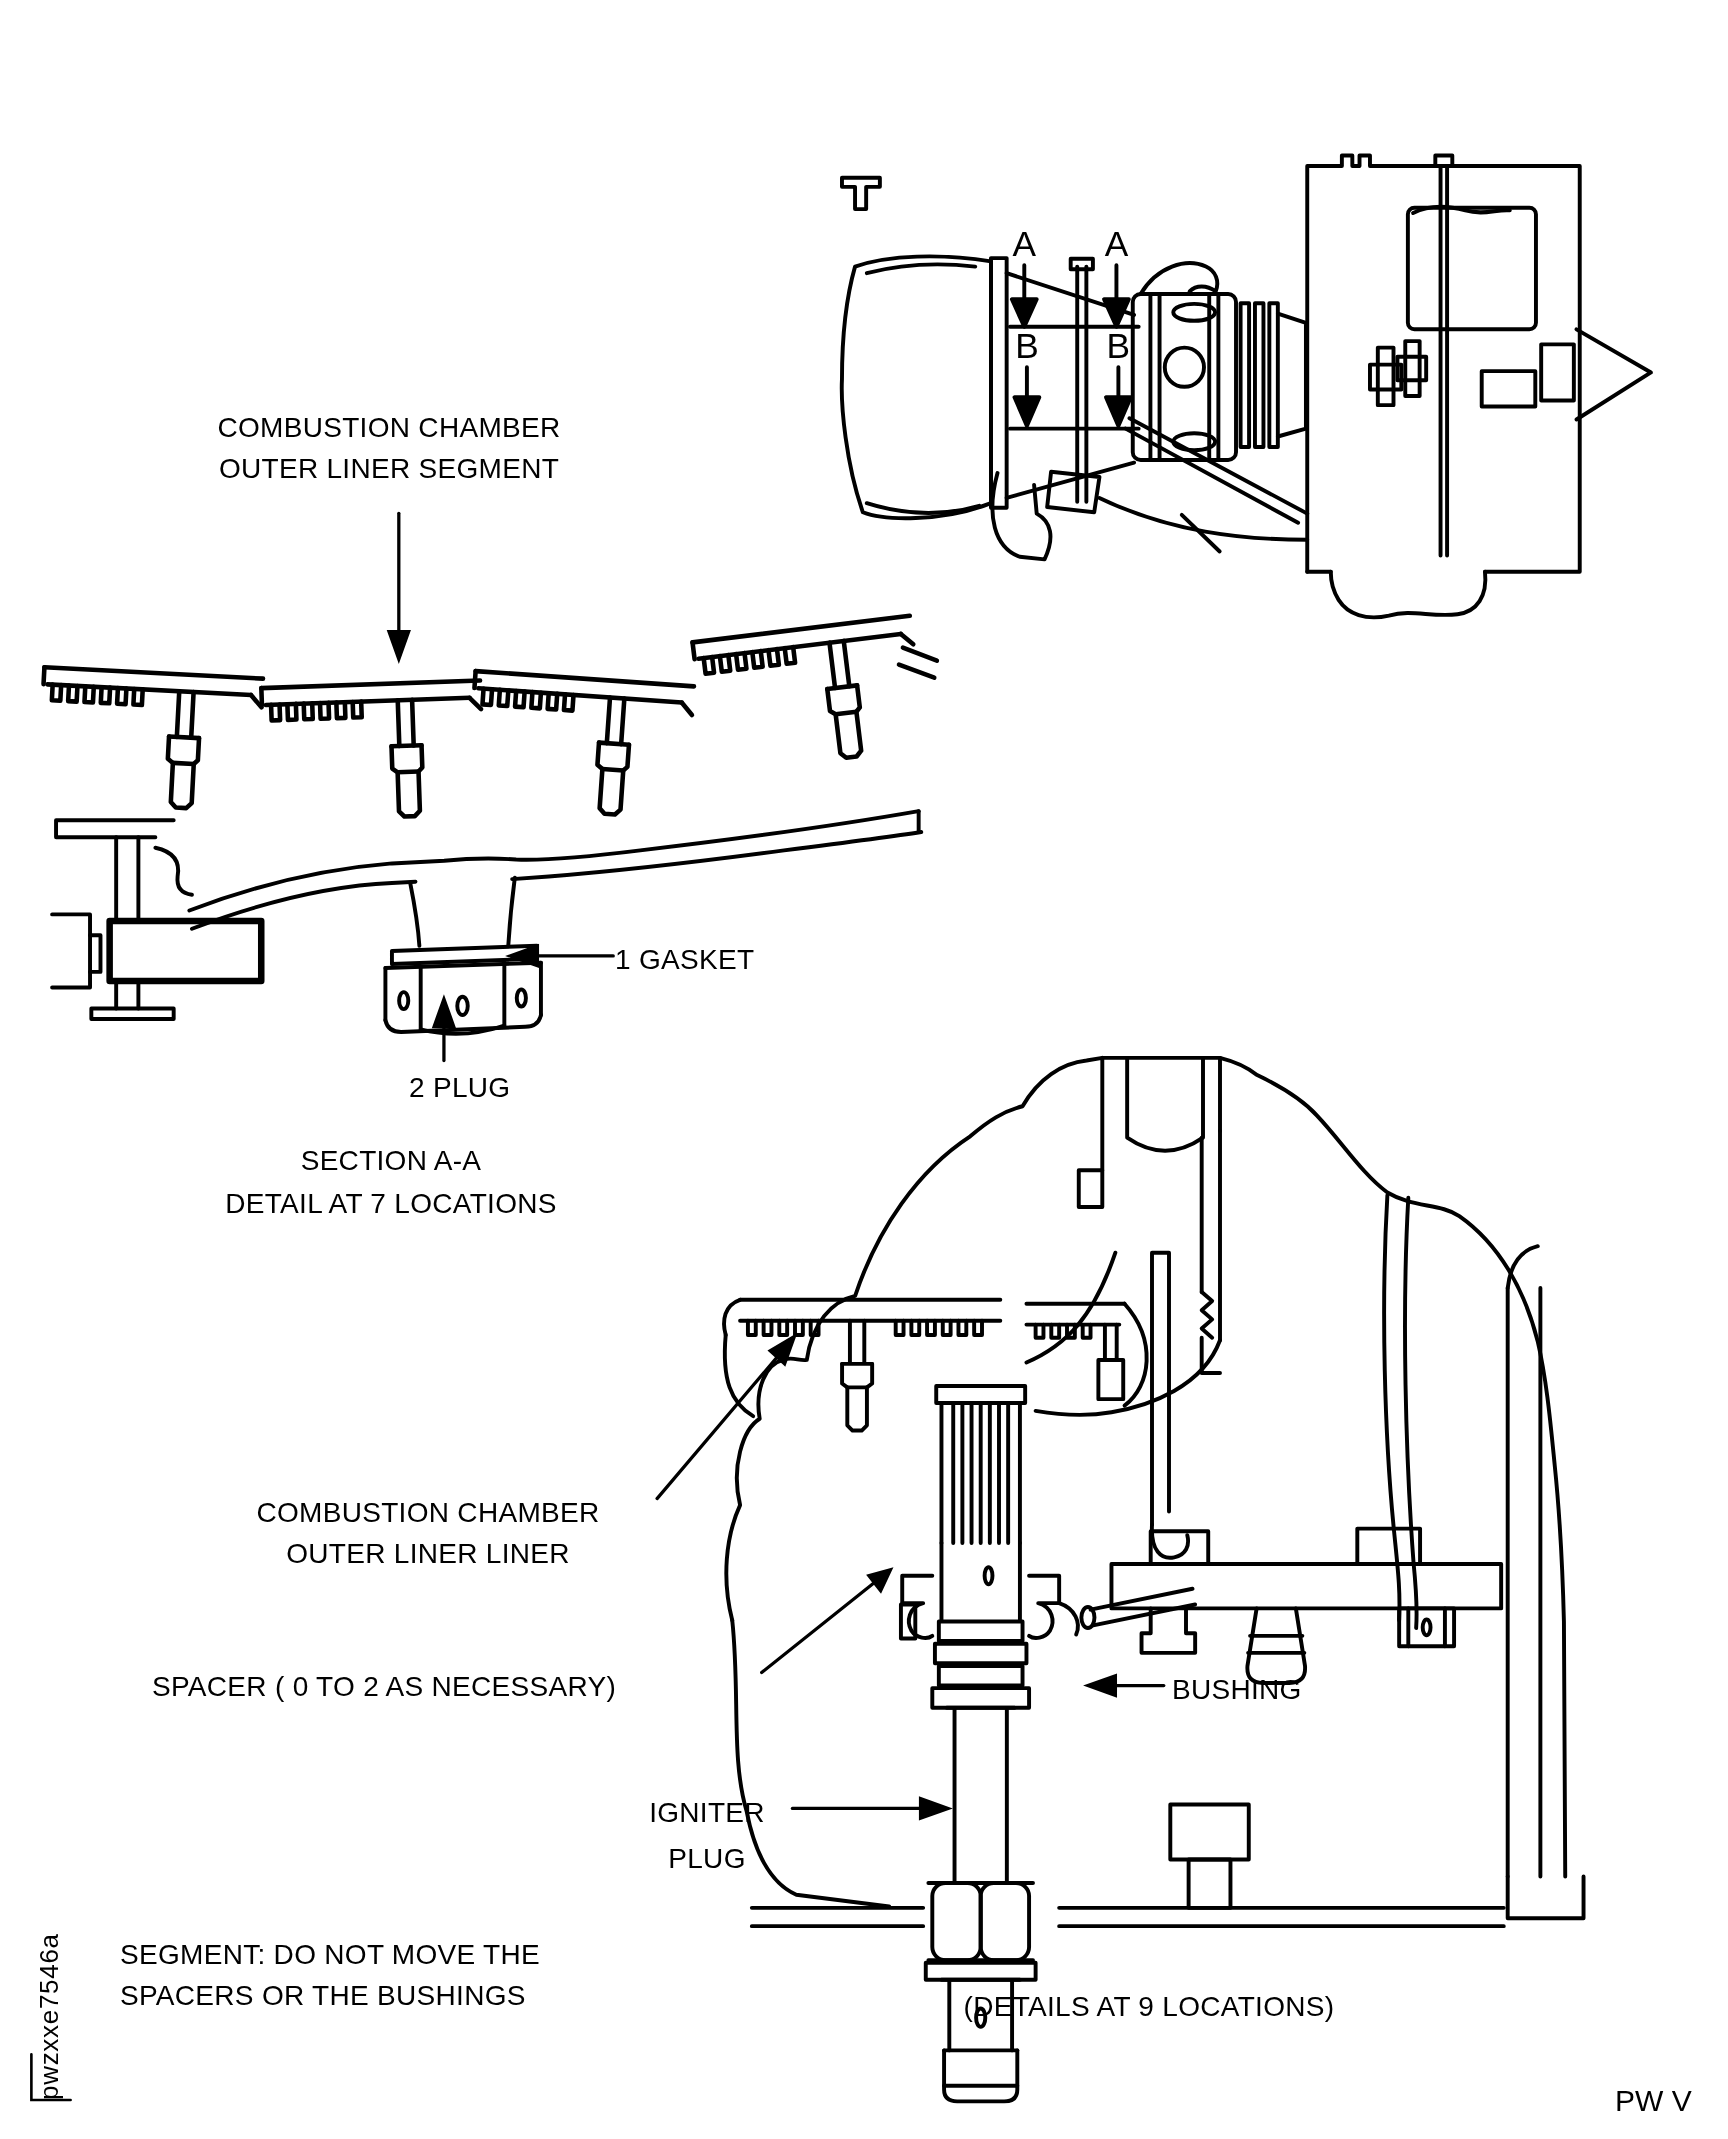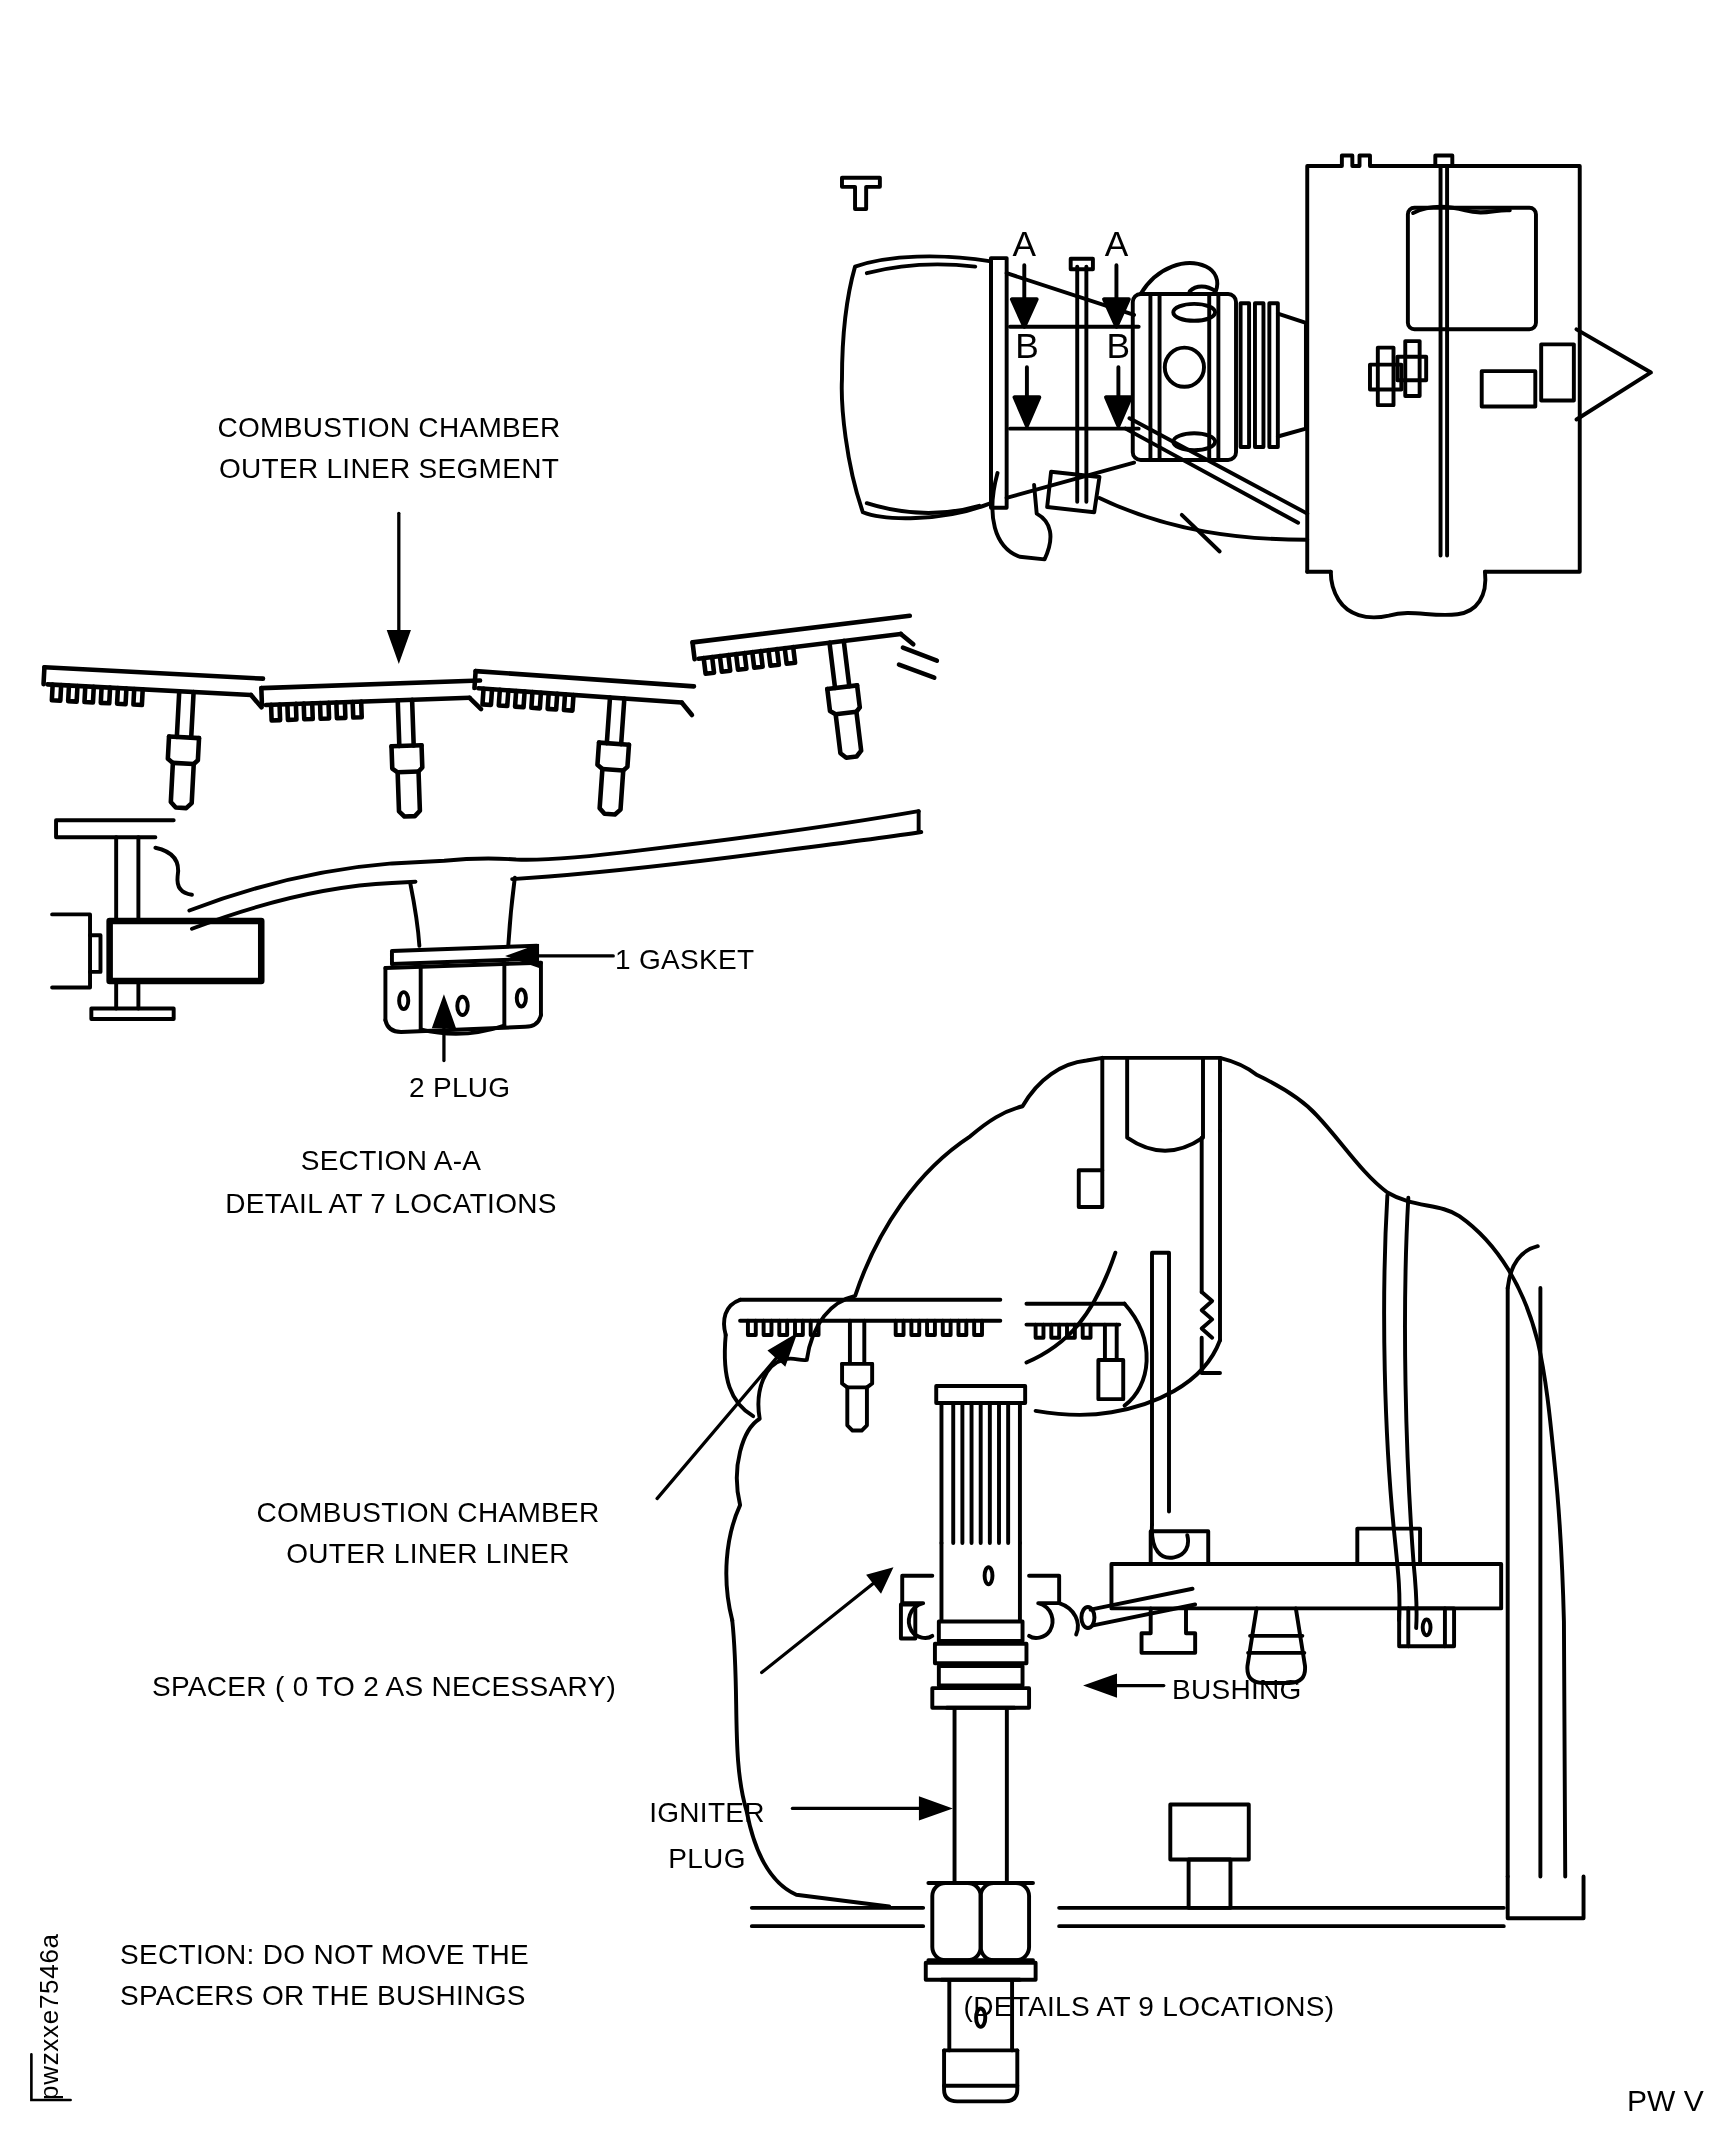--- a/index.html
+++ b/index.html
@@ -312,26 +312,26 @@
   <div class="lbl" style="left:152px;top:1666px;">SPACER ( 0 TO 2 AS NECESSARY)</div>
 
   <div class="lbl" style="left:1172px;top:1669px;">BUSHING</div>
 
   <div class="lbl center" style="left:609px;top:1790px;width:196px;line-height:46px;">
     <div>IGNITER</div>
     <div>PLUG</div>
   </div>
 
   <div class="lbl" style="left:120px;top:1934px;line-height:41px;">
-    <div>SECTION: DO NOT MOVE THE</div>
+    <div>SEGMENT: DO NOT MOVE THE</div>
     <div>SPACERS OR THE BUSHINGS</div>
   </div>
 
   <div class="lbl center" style="left:868px;top:1986px;width:562px;line-height:42px;">
     <div>(DETAILS AT 9 LOCATIONS)</div>
   </div>
 
-  <div class="pwv" style="left:1615px;top:2084px;margin-left:12px;">PW V</div>
+  <div class="pwv" style="left:1615px;top:2084px;">PW V</div>
 
   <div class="idtext">pwzxxe7546a</div>
 
 </div>
 
 
 </body></html>

